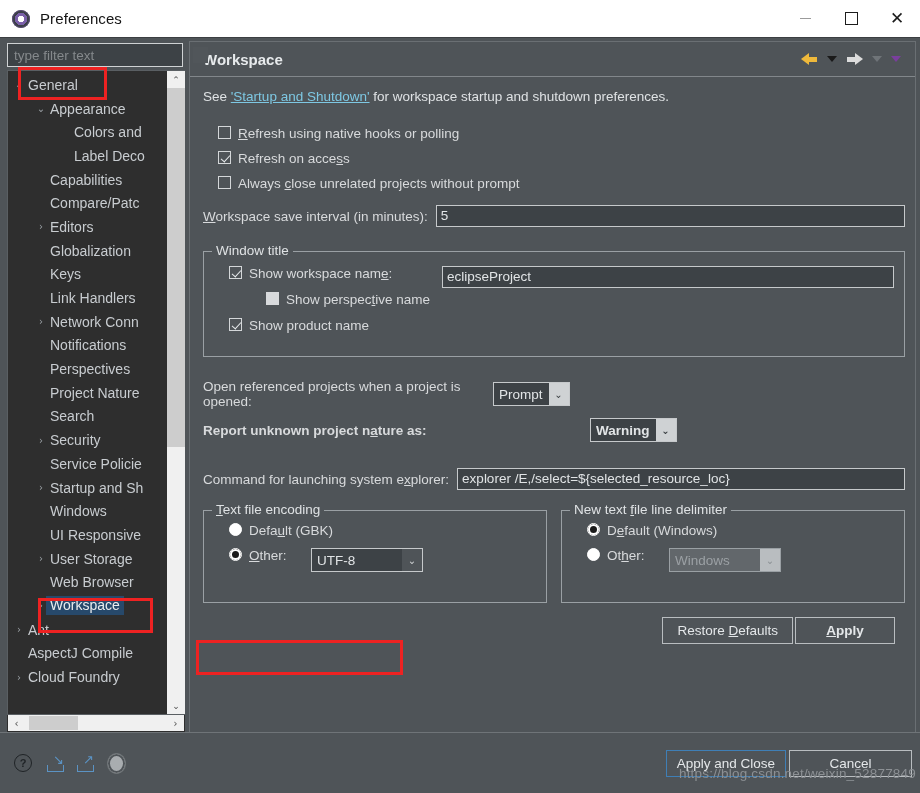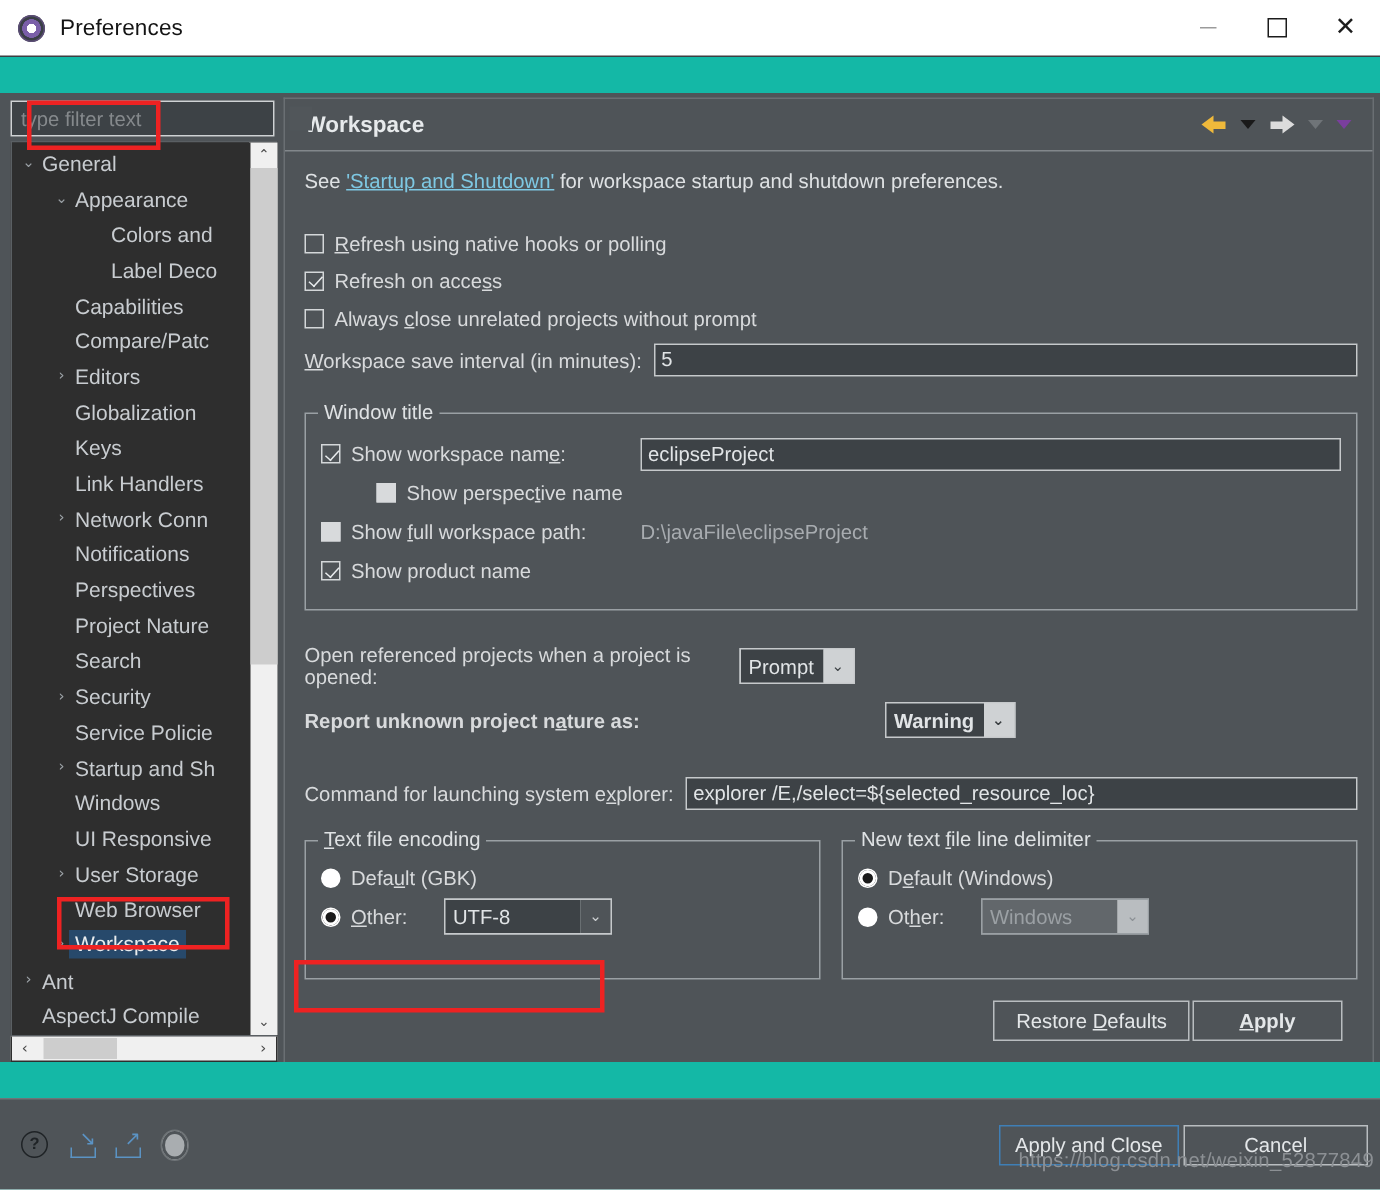--- a/index.html
+++ b/index.html
@@ -12,24 +12,23 @@
     height: 793px;
     font-family: "Liberation Sans", sans-serif;
     font-size: 13px;
     color: #d8dadc;
     overflow: hidden;
     position: relative;
   }
   #app {
     position: absolute;
     inset: 0;
-    background: #14b8a6;
+    background: #86efac;
     display: flex;
     flex-direction: column;
-    gap: 24px;
   }
 
   
   .titlebar {
     height: 37px;
     background: #ffffff;
     display: flex;
     align-items: center;
     flex: none;
     border-bottom: 1px solid #3c3f42;
@@ -271,23 +270,24 @@
   }
   .see-line { margin-bottom: 22px; color: #dfe2e4; }
   .link {
     color: #7ec8e3;
     text-decoration: underline;
     cursor: pointer;
   }
 
   .cbrow {
     display: flex;
-    align-items: center;
+    align-items: flex-start;
     height: 24px;
     margin-bottom: 1px;
+    margin-left: 15px;
   }
   .cbox {
     width: 13px; height: 13px;
     border: 1px solid #d4d7d9;
     background: #4f5458;
     flex: none;
     margin-right: 7px;
     position: relative;
     box-sizing: border-box;
   }
@@ -671,25 +671,20 @@
             <span class="cbox on"></span>
             <span style="width:193px;"><span>Show workspace nam</span><span class="u">e</span><span>:</span></span>
             <input class="tfield" style="flex: 1 1 0%;" value="eclipseProject">
           </div>
 
           <div class="cbrow" style="height:25px;padding-left:37px;">
             <span class="cbox filled"></span>
             <span><span>Show perspec</span><span class="u">t</span><span>ive name</span></span>
           </div>
 
-          <div class="cbrow" style="height:25px;">
-            <span class="cbox filled"></span>
-            <span style="width:193px;"><span>Show </span><span class="u">f</span><span>ull workspace path:</span></span>
-            <span style="color:#a8acb0;">D:\javaFile\eclipseProject</span>
-          </div>
 
           <div class="cbrow" style="height:25px;">
             <span class="cbox on"></span>
             <span>Show product name</span>
           </div>
         </div>
 
         <div class="fieldrow" style="margin-top:22px;">
           <span style="width:290px;">Open referenced projects when a project is opened:</span>
           <span class="combo">

